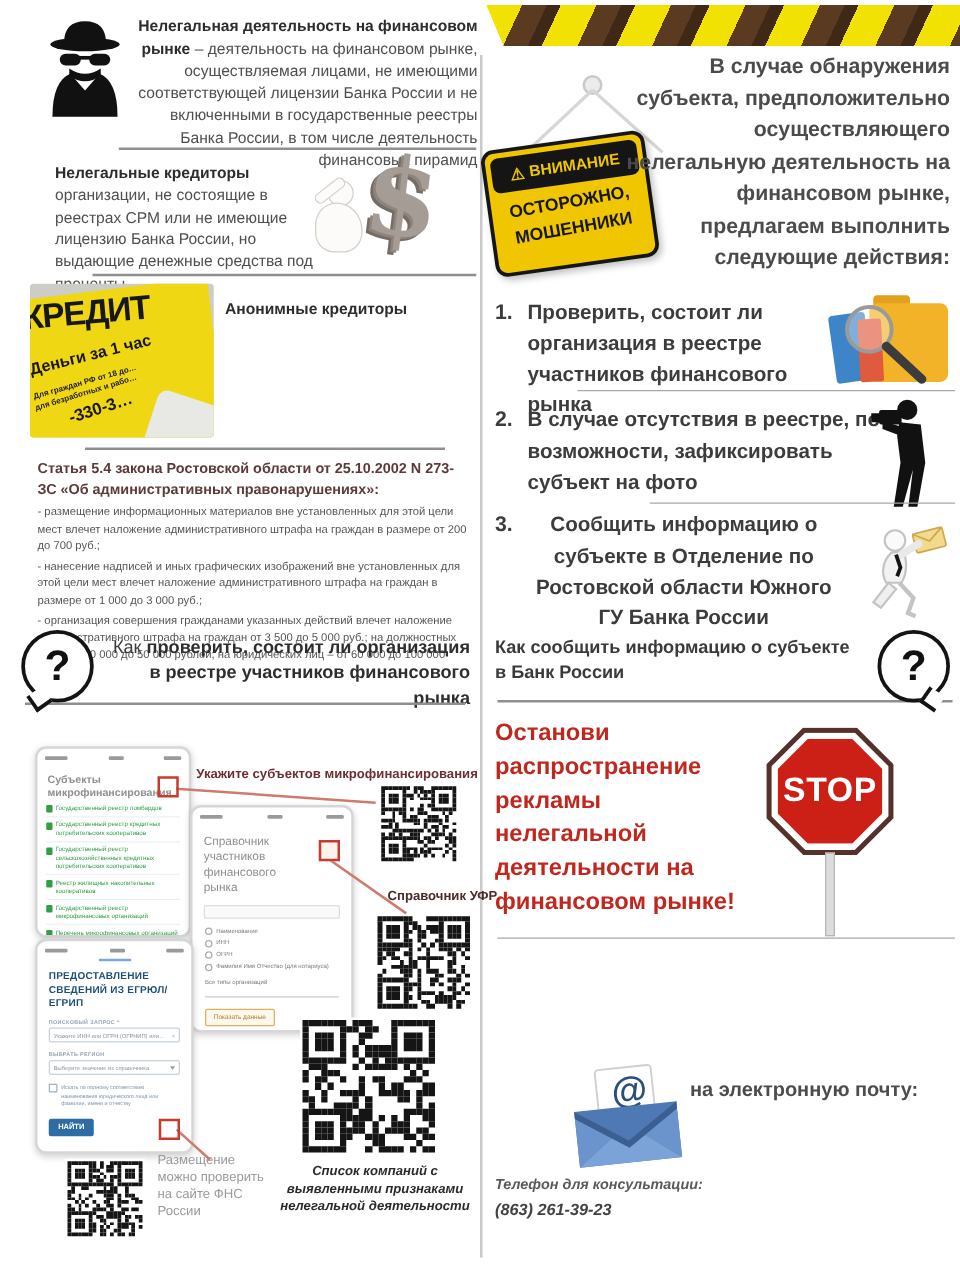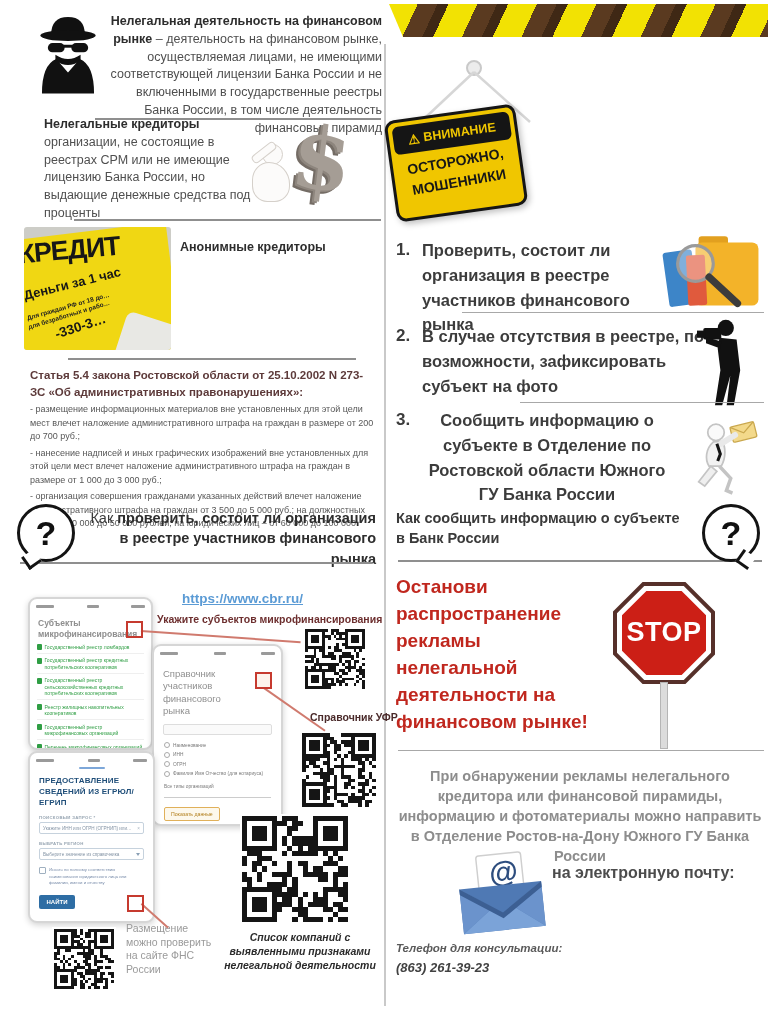--- a/index.html
+++ b/index.html
@@ -61,21 +61,21 @@
     <rect x="43" y="39" width="14" height="3.5" fill="#111"></rect>
     <path d="M35 51 Q50 61 65 51 L65 58 Q50 68 35 58 Z" fill="#111"></path>
     <path d="M19 97 Q19 63 36 56 L50 72 L64 56 Q81 63 81 97 Z" fill="#111"></path>
   </svg>
 
   <div class="abs btext" style="left:104px;top:13px;width:278px;text-align:right">
     <span class="btitle">Нелегальная деятельность на финансовом рынке</span><span> – деятельность на финансовом рынке, осуществляемая лицами, не имеющими соответствующей лицензии Банка России и не включенными в государственные реестры Банка России, в том числе деятельность финансовых пирамид</span>
   </div>
   <div class="hr" style="left:95px;top:118px;width:286px"></div>
 
-  <div class="abs btext" style="left:44px;top:116px;width:208px">
+  <div class="abs btext" style="left:44px;top:130px;width:208px">
     <div class="btitle">Нелегальные кредиторы</div>
     <div>организации, не состоящие в реестрах СРМ или не имеющие лицензию Банка России, но выдающие денежные средства под проценты</div>
   </div>
 
   <div class="abs" style="left:250px;top:114px;width:132px;height:100px">
     <span class="abs" style="left:42px;top:-6px;font-size:86px;font-weight:800;color:#a59d95;transform:rotate(7deg);
              text-shadow:-2px 2px 0 #8d857d,-4px 4px 0 #746c65;font-family:'DejaVu Serif',serif">$</span>
     <span class="abs" style="left:12px;top:30px;width:19px;height:19px;border-radius:50%;background:#fcfbfa;border:1.5px solid #d5d0ca"></span>
     <span class="abs" style="left:2px;top:48px;width:36px;height:38px;background:#fcfbfa;border:1.5px solid #d5d0ca;border-radius:45% 55% 40% 40%"></span>
     <span class="abs" style="left:0px;top:34px;width:26px;height:7px;background:#fcfbfa;border:1.5px solid #d5d0ca;border-radius:4px;transform:rotate(-38deg)"></span>
@@ -106,23 +106,20 @@
   </div>
 
   <div class="bubble tl" style="left:17px;top:504px">
     <span>?</span>
   </div>
   <div class="abs sec-h" style="left:84px;top:508px;width:292px;text-align:right">
     <span>Как </span><b>проверить, состоит ли организация в реестре участников финансового рынка</b>
   </div>
   <div class="hr" style="left:20px;top:562px;width:352px"></div>
 
-  <div class="abs" style="left:105px;top:589px;width:275px;text-align:center">
-    <span class="link" style="font-size:13.5px">https://www.cbr.ru/</span>
-  </div>
 
   <div class="phone" style="left:28px;top:597px;width:121px;height:149px">
     <div class="sb">
         <i style="width:18px"></i>
         <i style="width:12px"></i>
         <i style="width:14px"></i>
       </div>
     <div style="font-size:8.5px;color:#8f8f8f;font-weight:600;margin:7px 8px 3px;width:80px;line-height:1.3">Субъекты микрофинансирования</div>
     <div class="redbox" style="right:8px;top:22px"></div>
     <div class="p1item">
@@ -1207,20 +1204,21 @@
                 display:flex;align-items:center;justify-content:center;gap:4px;color:#f0c600;font-weight:800;font-size:12.5px">
       <span style="font-size:13px">⚠</span>
       <span>ВНИМАНИЕ</span>
     </div>
     <div style="position:absolute;left:0;right:0;top:36px;text-align:center;font-weight:800;font-size:14px;color:#171717;line-height:1.5;transform:rotate(-2deg)">
       <div>ОСТОРОЖНО,</div>
       <div>МОШЕННИКИ</div>
     </div>
   </div>
 
+  <div class="abs" style="left:488px;top:40px;width:272px;text-align:right;font-weight:700;font-size:17px;line-height:1.5;color:#4b4b4b">В случае обнаружения субъекта, предположительно осуществляющего нелегальную деятельность на финансовом рынке, предлагаем выполнить следующие действия:</div>
 
   <div class="step-num" style="left:396px;top:240px">1.</div>
   <div class="step-text" style="left:422px;top:238px;width:258px">Проверить, состоит ли организация в реестре участников финансового рынка</div>
   <svg class="abs" style="left:648px;top:232px" width="118" height="84" viewBox="0 0 110 80">
     <rect x="47" y="4" width="28" height="12" rx="3" fill="#e2a01f"></rect>
     <rect x="44" y="10" width="60" height="60" rx="6" fill="#f3b329"></rect>
     <g transform="rotate(-8 30 45)">
         <rect x="16" y="18" width="28" height="52" rx="3" fill="#3d85c8"></rect>
       </g>
     <g transform="rotate(-3 45 45)">
@@ -1266,21 +1264,20 @@
   <div class="abs" style="left:396px;top:574px;width:200px;color:#c0271e;font-weight:700;font-size:19px;line-height:1.42">Останови распространение рекламы нелегальной деятельности на финансовом рынке!</div>
   <div>
     <div class="oct" style="left:613px;top:582px;width:102px;height:102px;background:#56302a"></div>
     <div class="oct" style="left:617px;top:586px;width:94px;height:94px;background:#fff"></div>
     <div class="oct" style="left:622px;top:591px;width:84px;height:84px;background:#cc1f16"></div>
     <div class="abs" style="left:622px;top:617px;width:84px;text-align:center;color:#fff;font-weight:800;font-size:27px;letter-spacing:.5px">STOP</div>
     <div class="abs" style="left:660px;top:682px;width:8px;height:67px;background:#dcdcdc;border:1px solid #b5b5b5;box-sizing:border-box"></div>
   </div>
   <div class="hr light" style="left:398px;top:750px;width:366px"></div>
 
-  <div class="gray-para" style="left:398px;top:766px;width:364px">При обнаружении рекламы нелегального кредитора или финансовой пирамиды, информацию и фотоматериалы можно направить в Отделение Ростов-на-Дону Южного ГУ Банка России</div>
 
   <svg class="abs" style="left:452px;top:850px" width="98" height="86" viewBox="0 0 100 88">
     <g transform="rotate(-6 50 44)">
       <rect x="28" y="4" width="46" height="36" rx="3" fill="#fff" stroke="#cfcfcf" stroke-width="1.5"></rect>
       <text x="40" y="33" font-size="30" font-weight="bold" fill="#2d4d7e">@</text>
       <polygon points="8,36 92,36 92,82 8,82" fill="#4f79b4"></polygon>
       <polygon points="8,36 8,82 40,58" fill="#6b93cc"></polygon>
       <polygon points="92,36 92,82 60,58" fill="#6b93cc"></polygon>
       <polygon points="8,82 40,58 50,66 60,58 92,82" fill="#7ba3d8"></polygon>
       <polygon points="8,36 50,64 92,36 92,42 50,70 8,42" fill="#3c5f93"></polygon>

